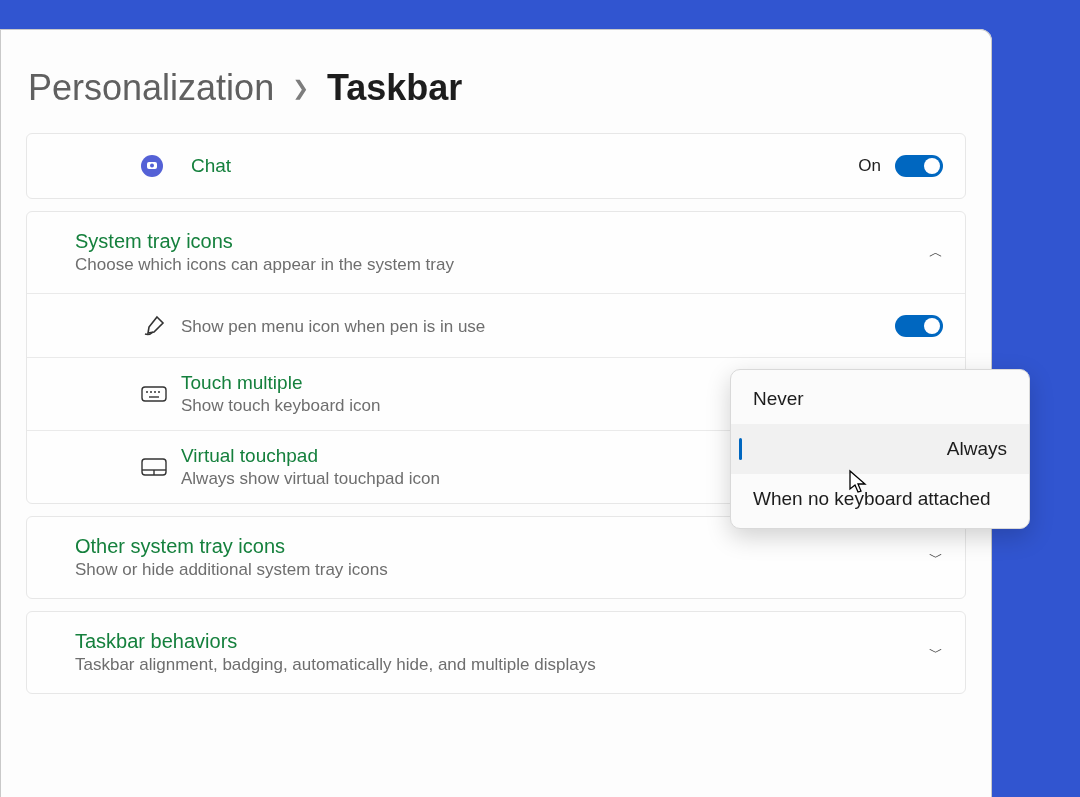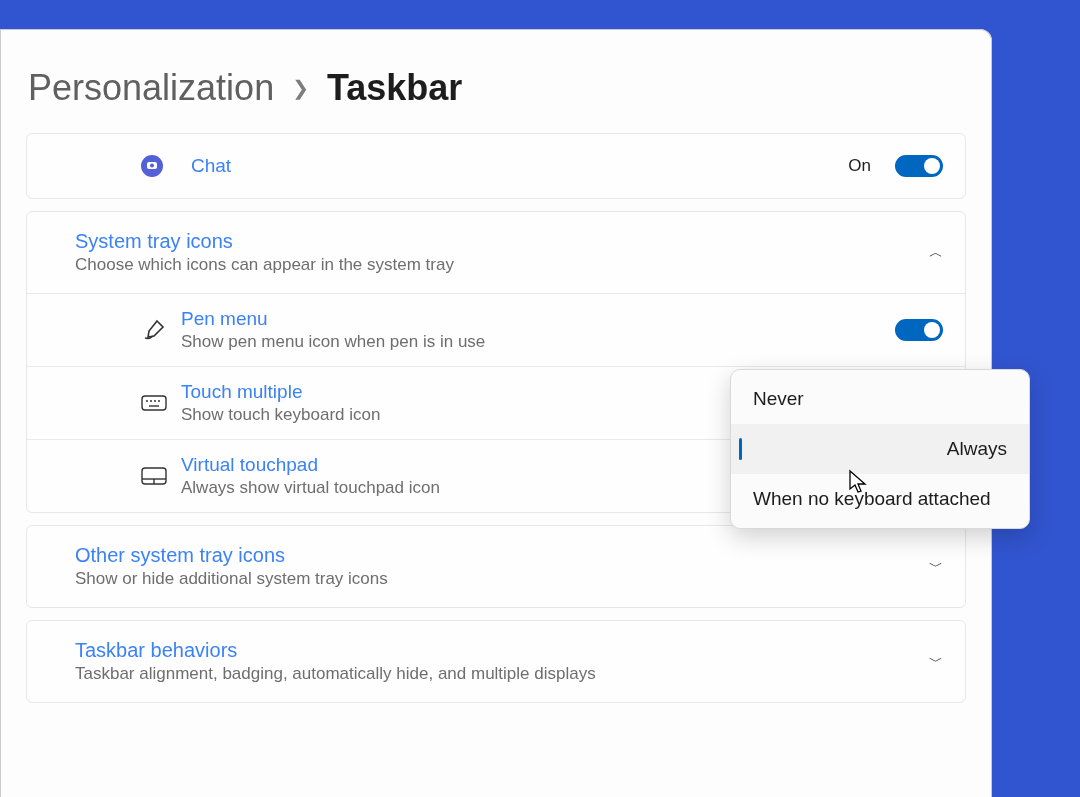--- a/index.html
+++ b/index.html
@@ -45,28 +45,28 @@
     min-height: 64px;
   }
   .row:first-child { border-top: none; }
   .row.indent { padding-left: 110px; position: relative; }
   .row.indent .row-icon { position: absolute; left: 114px; }
   .row.indent .texts { margin-left: 44px; }
 
   .row-icon { width: 26px; display:flex; align-items:center; justify-content:center; }
 
   .texts { flex: 1; margin-left: 26px; }
-  .texts .title { font-size: 19px; color: #3b82f6; }
+  .texts .title { font-size: 19px; color: #15803d; }
   .texts .sub   { font-size: 17px; color: #6e6e6e; margin-top: 2px; }
 
   .section .texts { margin-left: 0; }
   .section .title { font-size: 20px; font-weight: 400; }
   .section { padding: 18px 22px 18px 48px; }
 
-  .tail { display:flex; align-items:center; gap: 24px; }
+  .tail { display:flex; align-items:center; gap: 14px; }
   .state { font-size: 17px; color: #222; }
 
   
   .toggle {
     width: 48px; height: 22px; border-radius: 11px;
     position: relative;
   }
   .toggle.on  { background: #0067c0; }
   .toggle.off { background: #fff; border: 1px solid #6d6d6d; }
   .toggle .knob {
@@ -166,21 +166,20 @@
       </div>
 
       <div class="row indent">
         <span class="row-icon">
           <svg width="24" height="24" viewBox="0 0 24 24" fill="none" stroke="#333" stroke-width="1.6">
               <path d="M15 3l6 6-9 9-6 1 1-6 8-10z"></path>
               <path d="M3 20c3 1 6 0 8-2"></path>
             </svg>
         </span>
         <div class="texts">
-          <div class="title">Pen menu</div>
           <div class="sub">Show pen menu icon when pen is in use</div>
         </div>
         <div class="tail">
           <span class="toggle on">
               <span class="knob"></span>
             </span>
         </div>
       </div>
 
       <div class="row indent">

